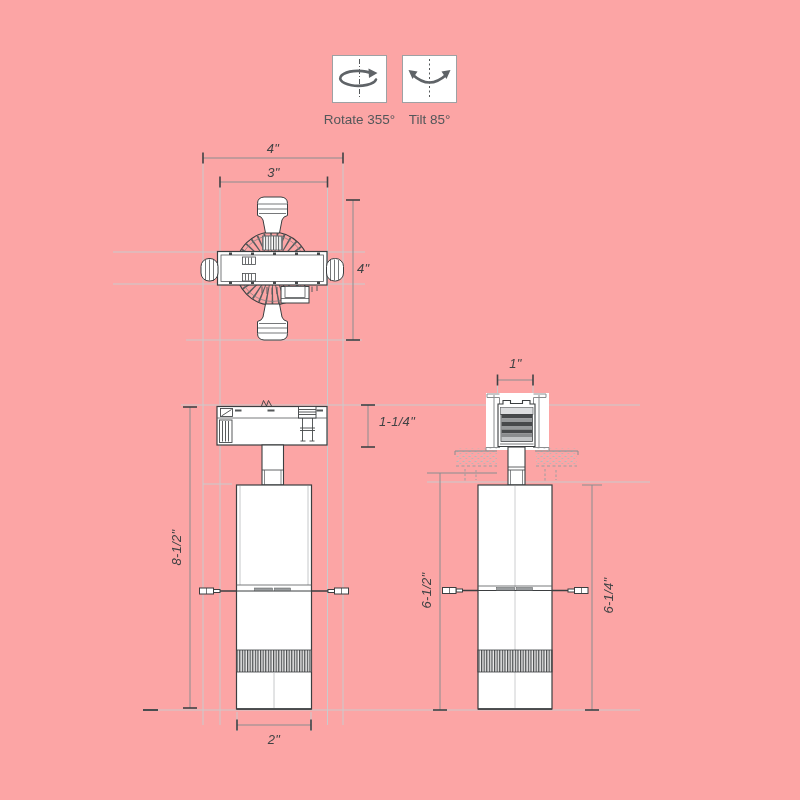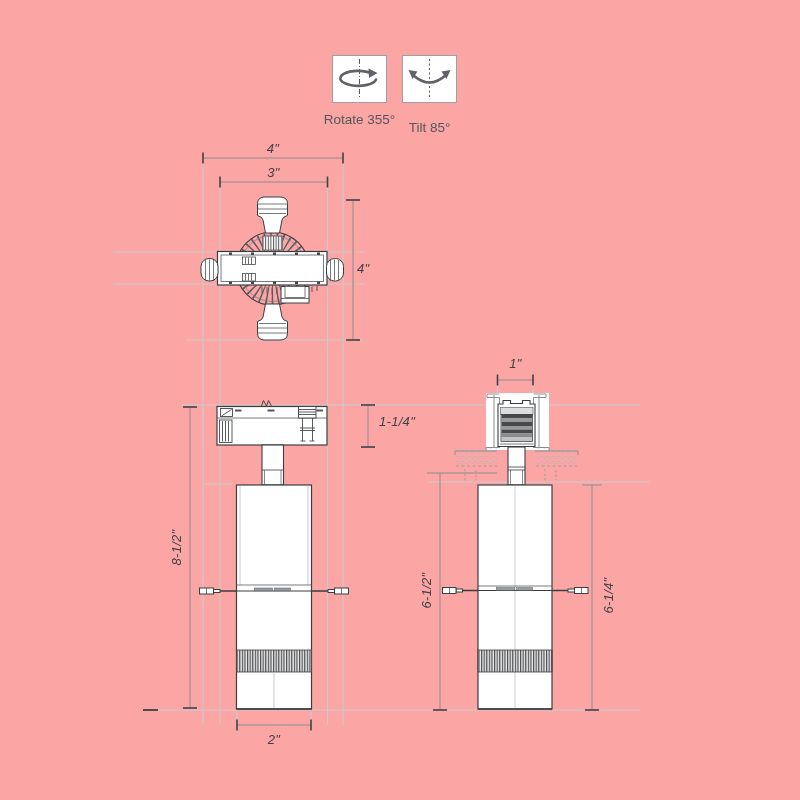--- a/index.html
+++ b/index.html
@@ -292,21 +292,21 @@
   </div>
   <div class="icon-box" style="left:402px;top:55px;">
     <svg width="53" height="46" viewBox="0 0 53 46">
       <line x1="26.5" y1="3" x2="26.5" y2="43" stroke="#55585a" stroke-width="1" stroke-dasharray="2,2.5"></line>
       <path d="M 10,19 Q 26.5,34 43,19" fill="none" stroke="#5f6367" stroke-width="2.6" stroke-linecap="round"></path>
       <polygon points="5.5,14 14.5,15.5 9.5,23" fill="#5f6367"></polygon>
       <polygon points="47.5,14 38.5,15.5 43.5,23" fill="#5f6367"></polygon>
     </svg>
   </div>
   <div class="legend-label" style="left:317px;top:112px;width:85px;">Rotate 355°</div>
-  <div class="legend-label" style="left:397px;top:120px;width:65px;">Tilt 85°</div>
+  <div class="legend-label" style="left:397px;top:112px;width:65px;">Tilt 85°</div>
 
   <div class="dim-label" style="left:203px;top:141px;width:140px;">4"</div>
   <div class="dim-label" style="left:220px;top:165px;width:107px;">3"</div>
   <div class="dim-label" style="left:357px;top:261px;width:30px;text-align:left;">4"</div>
   <div class="dim-label" style="left:379px;top:414px;width:50px;text-align:left;">1-1/4"</div>
   <div class="dim-label rot" style="left:136px;top:540px;width:80px;">8-1/2"</div>
   <div class="dim-label" style="left:237px;top:732px;width:74px;">2"</div>
   <div class="dim-label" style="left:497px;top:356px;width:37px;">1"</div>
   <div class="dim-label rot" style="left:386px;top:583px;width:80px;">6-1/2"</div>
   <div class="dim-label rot" style="left:568px;top:588px;width:80px;">6-1/4"</div>

